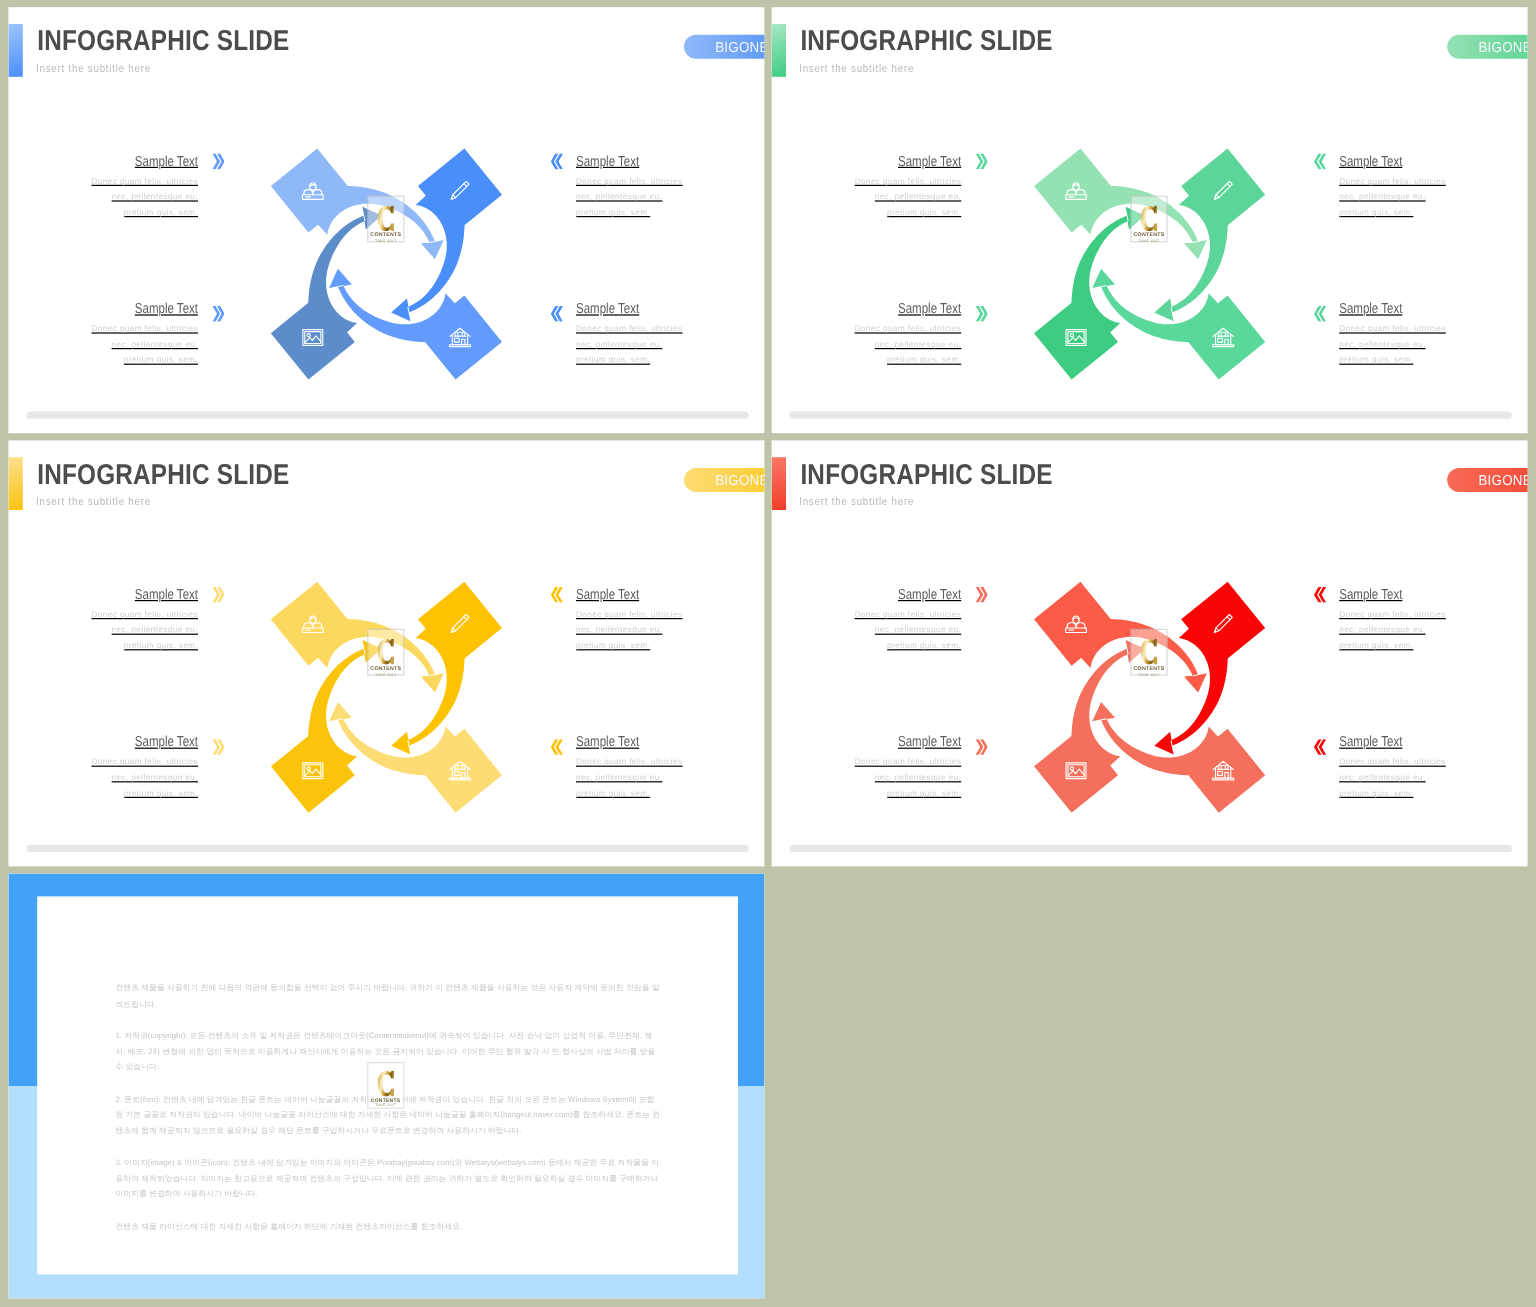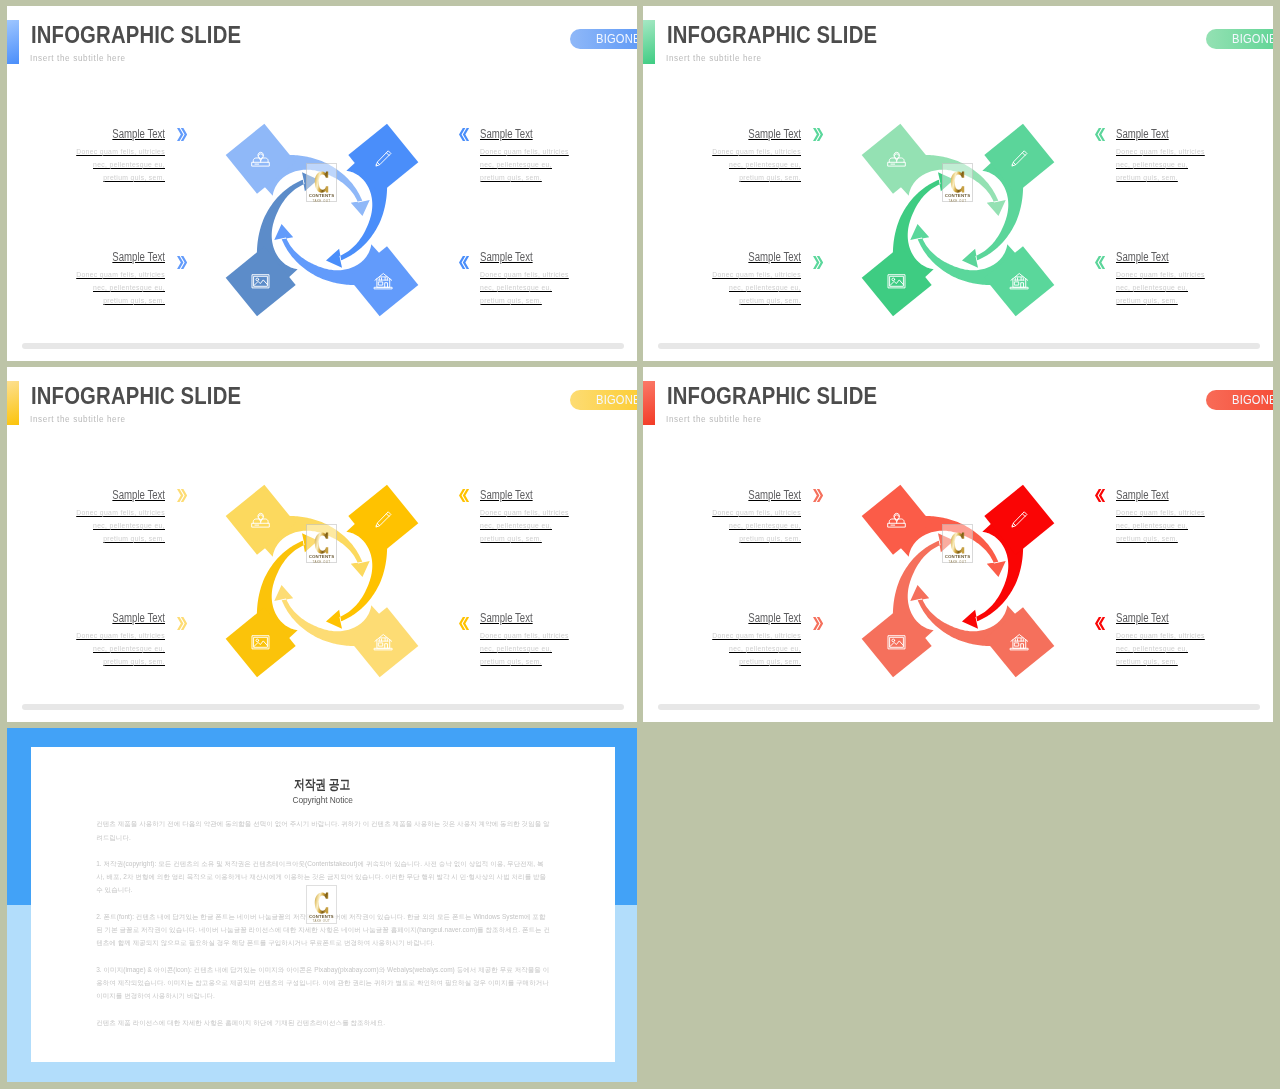--- a/index.html
+++ b/index.html
@@ -612,22 +612,20 @@
         </div>
         <div class="n">CONTENTS</div>
         <div class="t">TAKE  OUT</div>
       </div>
       <div class="bottombar"></div>
     </div>
     <div class="slide s5">
       <div class="cp-top"></div>
       <div class="cp-bot"></div>
       <div class="cp-paper">
-        <div class="cp-title"><span>저작권 공고</span></div>
-        <div class="cp-sub"><span>Copyright Notice</span></div>
         <div class="cp-body">
           <p>컨텐츠 제품을 사용하기 전에 다음의 약관에 동의함을 선택이 없어 주시기 바랍니다. 귀하가 이 컨텐츠 제품을 사용하는 것은 사용자 계약에 동의한 것임을 알려드립니다.</p>
           <p>1. 저작권(copyright): 모든 컨텐츠의 소유 및 저작권은 컨텐츠테이크아웃(Contentstakeout)에 귀속되어 있습니다. 사전 승낙 없이 상업적 이용, 무단전재, 복사, 배포, 2차 변형에 의한 영리 목적으로 이용하게나 재산시에게 이용하는 것은 금지되어 있습니다. 이러한 무단 행위 발각 시 민·형사상의 사법 처리를 받을 수 있습니다.</p>
           <p>2. 폰트(font): 컨텐츠 내에 담겨있는 한글 폰트는 네이버 나눔글꼴의 저작물로 네이버에 저작권이 있습니다. 한글 외의 모든 폰트는 Windows System에 포함된 기본 글꼴로 저작권이 있습니다. 네이버 나눔글꼴 라이선스에 대한 자세한 사항은 네이버 나눔글꼴 홈페이지(hangeul.naver.com)를 참조하세요. 폰트는 컨텐츠에 함께 제공되지 않으므로 필요하실 경우 해당 폰트를 구입하시거나 무료폰트로 변경하여 사용하시기 바랍니다.</p>
           <p>3. 이미지(image) &amp; 아이콘(icon): 컨텐츠 내에 담겨있는 이미지와 아이콘은 Pixabay(pixabay.com)와 Webalys(webalys.com) 등에서 제공한 무료 저작물을 이용하여 제작되었습니다. 이미지는 참고용으로 제공되며 컨텐츠의 구성입니다. 이에 관한 권리는 귀하가 별도로 확인하여 필요하실 경우 이미지를 구매하거나 이미지를 변경하여 사용하시기 바랍니다.</p>
           <p>컨텐츠 제품 라이선스에 대한 자세한 사항은 홈페이지 하단에 기재된 컨텐츠라이선스를 참조하세요.</p>
         </div>
       </div>
       <div class="cp-logo">
         <div class="c">

